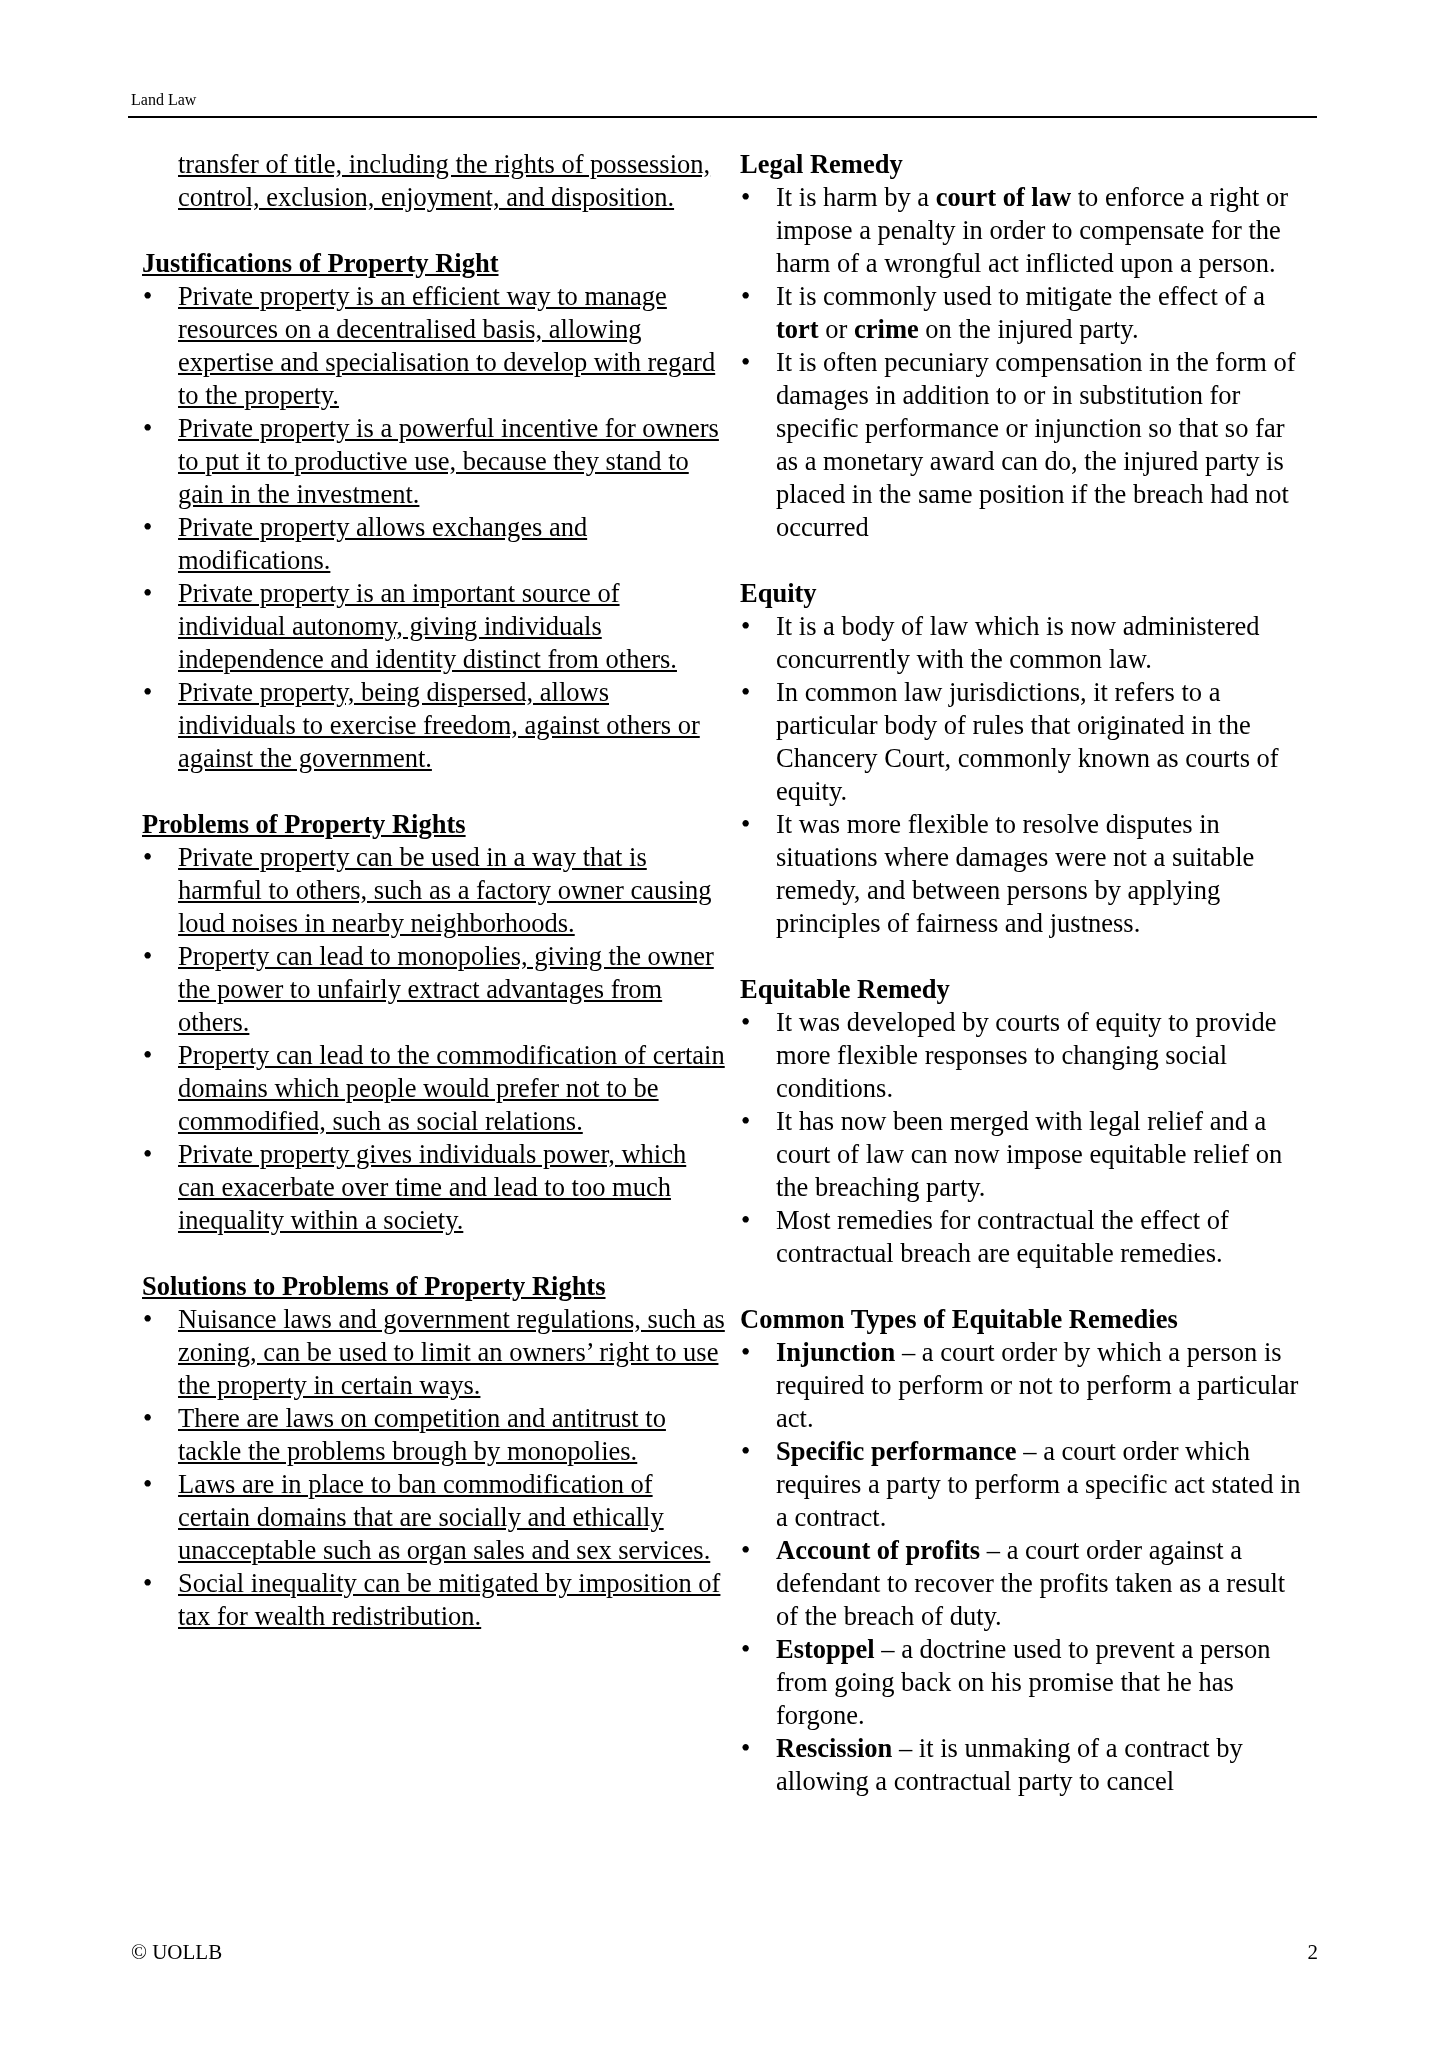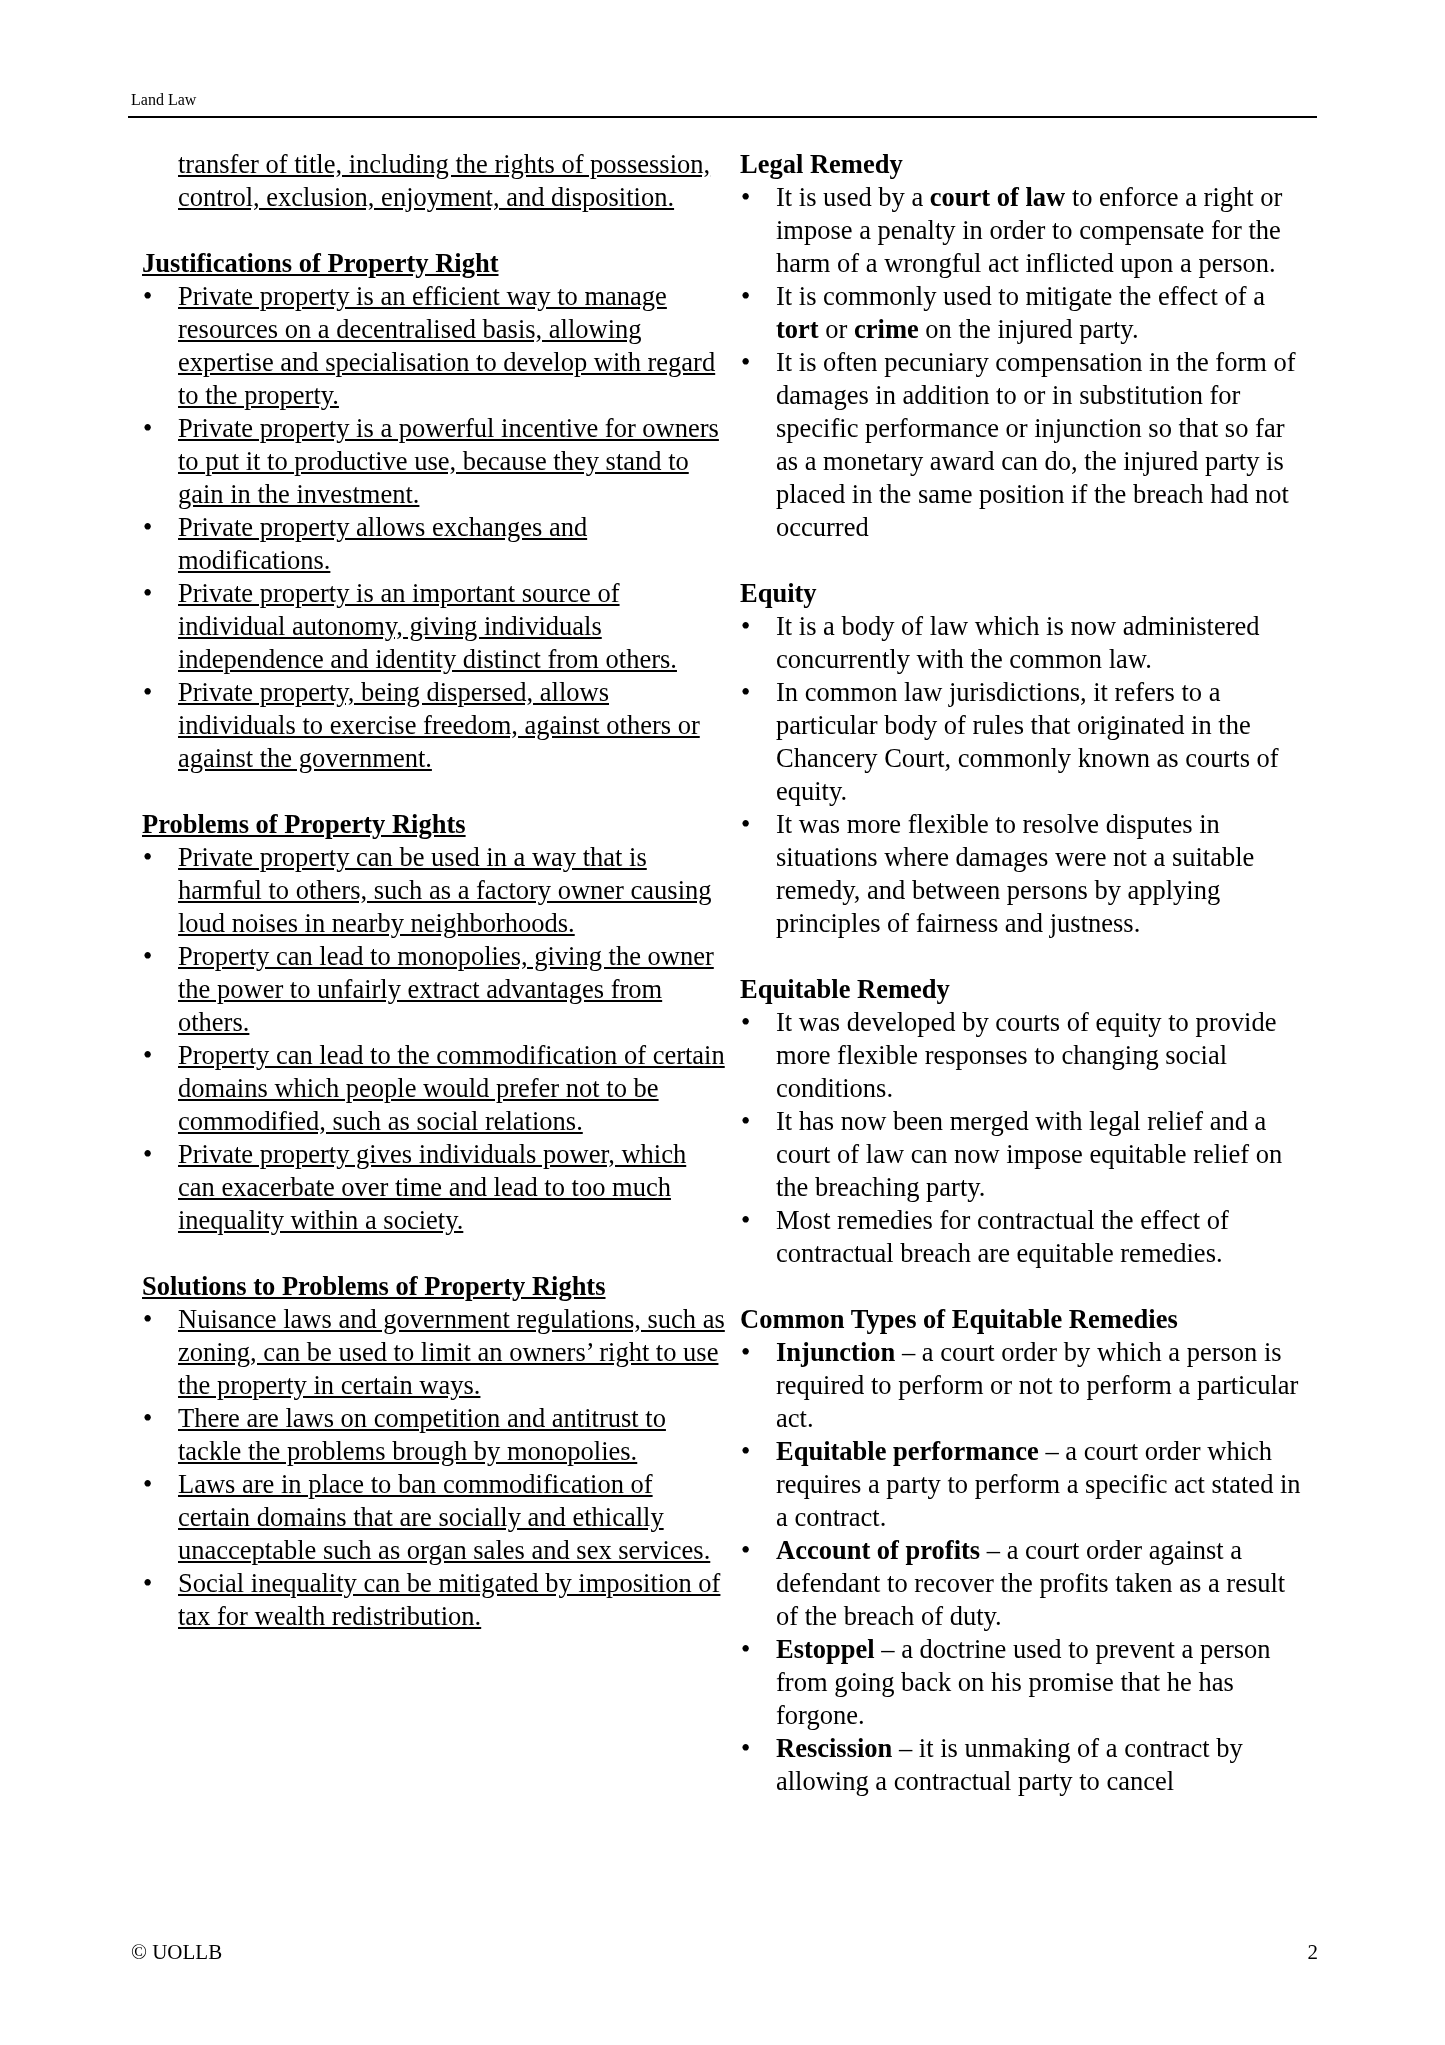--- a/index.html
+++ b/index.html
@@ -58,21 +58,21 @@
       <li><span class="bullet">•</span><span>Laws are in place to ban commodification of certain domains that are socially and ethically unacceptable such as organ sales and sex services.</span></li>
       <li><span class="bullet">•</span><span>Social inequality can be mitigated by imposition of tax for wealth redistribution.</span></li>
     </ul>
   </div>
 </div>
 
 <div class="col col-right">
   <div class="section">
     <p class="section-title">Legal Remedy</p>
     <ul>
-      <li><span class="bullet">•</span><span>It is used by a </span><b>court of law</b><span> to enforce a right or impose a penalty in order to compensate for the harm of a wrongful act inflicted upon a person.</span></li>
+      <li><span class="bullet">•</span><span>It is harm by a </span><b>court of law</b><span> to enforce a right or impose a penalty in order to compensate for the harm of a wrongful act inflicted upon a person.</span></li>
       <li><span class="bullet">•</span><span>It is commonly used to mitigate the effect of a </span><b>tort</b><span> or </span><b>crime</b><span> on the injured party.</span></li>
       <li><span class="bullet">•</span><span>It is often pecuniary compensation in the form of damages in addition to or in substitution for specific performance or injunction so that so far as a monetary award can do, the injured party is placed in the same position if the breach had not occurred</span></li>
     </ul>
   </div>
 
   <div class="section">
     <p class="section-title">Equity</p>
     <ul>
       <li><span class="bullet">•</span><span>It is a body of law which is now administered concurrently with the common law.</span></li>
       <li><span class="bullet">•</span><span>In common law jurisdictions, it refers to a particular body of rules that originated in the Chancery Court, commonly known as courts of equity.</span></li>
@@ -86,21 +86,21 @@
       <li><span class="bullet">•</span><span>It was developed by courts of equity to provide more flexible responses to changing social conditions.</span></li>
       <li><span class="bullet">•</span><span>It has now been merged with legal relief and a court of law can now impose equitable relief on the breaching party.</span></li>
       <li><span class="bullet">•</span><span>Most remedies for contractual the effect of contractual breach are equitable remedies.</span></li>
     </ul>
   </div>
 
   <div class="section">
     <p class="section-title">Common Types of Equitable Remedies</p>
     <ul>
       <li><span class="bullet">•</span><b>Injunction</b><span> – a court order by which a person is required to perform or not to perform a particular act.</span></li>
-      <li><span class="bullet">•</span><b>Equitable performance</b><span> – a court order which requires a party to perform a specific act stated in a contract.</span></li>
+      <li><span class="bullet">•</span><b>Specific performance</b><span> – a court order which requires a party to perform a specific act stated in a contract.</span></li>
       <li><span class="bullet">•</span><b>Account of profits</b><span> – a court order against a defendant to recover the profits taken as a result of the breach of duty.</span></li>
       <li><span class="bullet">•</span><b>Estoppel</b><span> – a doctrine used to prevent a person from going back on his promise that he has forgone.</span></li>
       <li><span class="bullet">•</span><b>Rescission</b><span> – it is unmaking of a contract by allowing a contractual party to cancel</span></li>
     </ul>
   </div>
 </div>
 
 <div class="footer-left">© UOLLB</div>
 <div class="footer-right">2</div>
 

